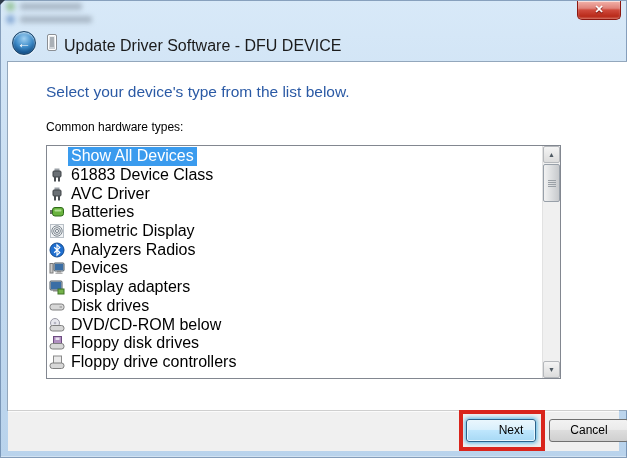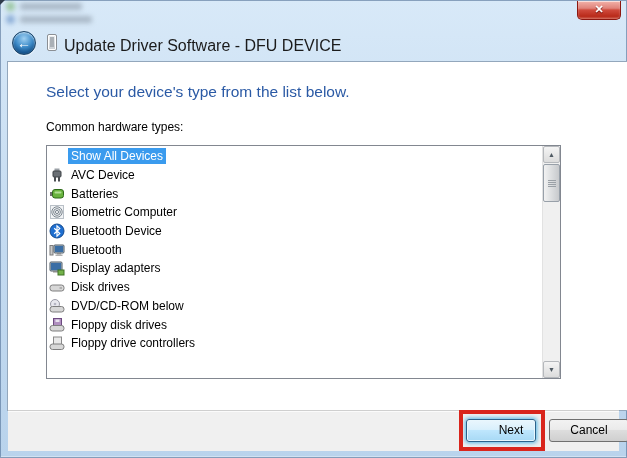--- a/index.html
+++ b/index.html
@@ -34,21 +34,21 @@
   .title-icon:after{content:"";position:absolute;left:2px;top:2px;width:4px;height:10px;background:#aab0b6;}
   .win-title{position:absolute;left:64px;top:37px;font-size:16px;color:#1b1b1b;}
   
   .client{position:absolute;left:8px;top:62px;width:611px;height:348px;background:#fff;
     box-shadow:0 0 0 1px #93a7bc;padding-left:46px;}
   .instruction{position:absolute;left:38px;top:21px;font-size:15.5px;color:var(--heading,#2b5aa5);}
   .list-label{position:absolute;left:38px;top:58px;font-size:12px;color:#000;}
   .listbox{position:absolute;left:38px;top:83px;width:515px;height:234px;box-sizing:border-box;
     border:1px solid #828790;background:#fff;overflow:hidden;}
   .rows{position:absolute;left:0;top:1px;right:17px;bottom:0;overflow:hidden;}
-  .row-item{display:flex;align-items:center;height:18.7px;padding-left:2px;font-size:12px;color:#000;white-space:nowrap;}
+  .row-item{display:flex;align-items:center;height:18.7px;padding-left:2px;font-size:16px;color:#000;white-space:nowrap;}
   .row-item .ic{width:16px;height:16px;flex:0 0 16px;margin-right:3px;}
   .row-item .spacer{width:16px;flex:0 0 16px;margin-right:3px;}
   .row-item .lbl{padding:1px 3px;}
   .row-item .lbl.sel{background:var(--selection,#3a9bee);color:#fff;}
   
   .sbar{position:absolute;right:0;top:0;bottom:0;width:17px;background:#f0f0f0;border-left:1px solid #e2e2e2;}
   .sbtn{position:absolute;left:0;width:17px;height:17px;box-sizing:border-box;border:1px solid #b5b8bc;border-radius:2px;
     background:linear-gradient(#f4f4f4,#dcdcdc);color:#4f5a63;font-size:7px;text-align:center;line-height:15px;}
   .sbtn.up{top:0;}
   .sbtn.down{bottom:0;}
@@ -102,70 +102,79 @@
     <div class="list-label">Common hardware types:</div>
 
     <div class="listbox">
       <div class="rows">
 
         <div class="row-item">
           <span class="spacer"></span>
           <span class="lbl sel">Show All Devices</span>
         </div>
 
-
         <div class="row-item">
           <svg class="ic" viewBox="0 0 16 16">
               <rect x="5.5" y="1.5" width="5" height="2.5" fill="#9aa0a6"></rect>
               <rect x="4" y="4" width="8" height="6" rx="1" fill="#6b7075" stroke="#3f4347"></rect>
               <rect x="5" y="10" width="2" height="4.5" fill="#4a4e52"></rect>
               <rect x="9" y="10" width="2" height="4.5" fill="#4a4e52"></rect>
             </svg>
-          <span class="lbl">AVC Device</span>
+          <span class="lbl">61883 Device Class</span>
+        </div>
+
+        <div class="row-item">
+          <svg class="ic" viewBox="0 0 16 16">
+              <rect x="5.5" y="1.5" width="5" height="2.5" fill="#9aa0a6"></rect>
+              <rect x="4" y="4" width="8" height="6" rx="1" fill="#6b7075" stroke="#3f4347"></rect>
+              <rect x="5" y="10" width="2" height="4.5" fill="#4a4e52"></rect>
+              <rect x="9" y="10" width="2" height="4.5" fill="#4a4e52"></rect>
+            </svg>
+          <span class="lbl">AVC Driver</span>
         </div>
 
         <div class="row-item">
           <svg class="ic" viewBox="0 0 16 16">
               <rect x="1" y="6" width="3.5" height="4" fill="#6f6f6f"></rect>
               <rect x="3.5" y="3.5" width="11" height="8.5" rx="2.5" fill="#69b33e" stroke="#2f6b1a"></rect>
               <rect x="5.5" y="5.5" width="7" height="2" rx="1" fill="#b3e096"></rect>
             </svg>
           <span class="lbl">Batteries</span>
         </div>
 
         <div class="row-item">
           <svg class="ic" viewBox="0 0 16 16">
               <rect x="1.5" y="1.5" width="13" height="13" fill="#f2f4f6" stroke="#b9c0c7"></rect>
               <g fill="none" stroke="#7c868f" stroke-width="1">
                 <circle cx="8" cy="8" r="1.6"></circle>
                 <circle cx="8" cy="8" r="3.4"></circle>
                 <circle cx="8" cy="8" r="5.2"></circle>
               </g>
             </svg>
-          <span class="lbl">Biometric Computer</span>
+          <span class="lbl">Biometric Display</span>
         </div>
 
         <div class="row-item">
           <svg class="ic" viewBox="0 0 16 16">
               <circle cx="8" cy="8" r="7" fill="#1f6fd0" stroke="#11498f"></circle>
               <path d="M5.2 5.2 L10.8 10.6 L8 13.2 L8 2.8 L10.8 5.4 L5.2 10.8" fill="none" stroke="#fff" stroke-width="1.2"></path>
             </svg>
-          <span class="lbl">Bluetooth Device</span>
+          <span class="lbl">Analyzers Radios</span>
         </div>
 
 
         <div class="row-item">
           <svg class="ic" viewBox="0 0 16 16">
               <rect x="1" y="3.5" width="3" height="9.5" fill="#c9c9c9" stroke="#7a7a7a"></rect>
               <rect x="5" y="3" width="10" height="8" rx="1" fill="#b4c6d6" stroke="#4e5a64"></rect>
               <rect x="6" y="4" width="8" height="6" fill="#3a6ea5"></rect>
               <rect x="8" y="11" width="4" height="1.5" fill="#8c8c8c"></rect>
               <rect x="6.5" y="12.5" width="7" height="1.5" fill="#b0b0b0"></rect>
             </svg>
-          <span class="lbl">Bluetooth</span>
+          <span class="lbl">Devices</span>
         </div>
 
         <div class="row-item">
           <svg class="ic" viewBox="0 0 16 16">
               <rect x="1" y="2" width="12" height="9" rx="1" fill="#b4c6d6" stroke="#4e5a64"></rect>
               <rect x="2" y="3" width="10" height="7" fill="#3a6ea5"></rect>
               <rect x="4" y="11" width="6" height="1.5" fill="#8c8c8c"></rect>
               <rect x="9" y="10" width="6" height="5" fill="#74b24a" stroke="#3f7224"></rect>
             </svg>
           <span class="lbl">Display adapters</span>

